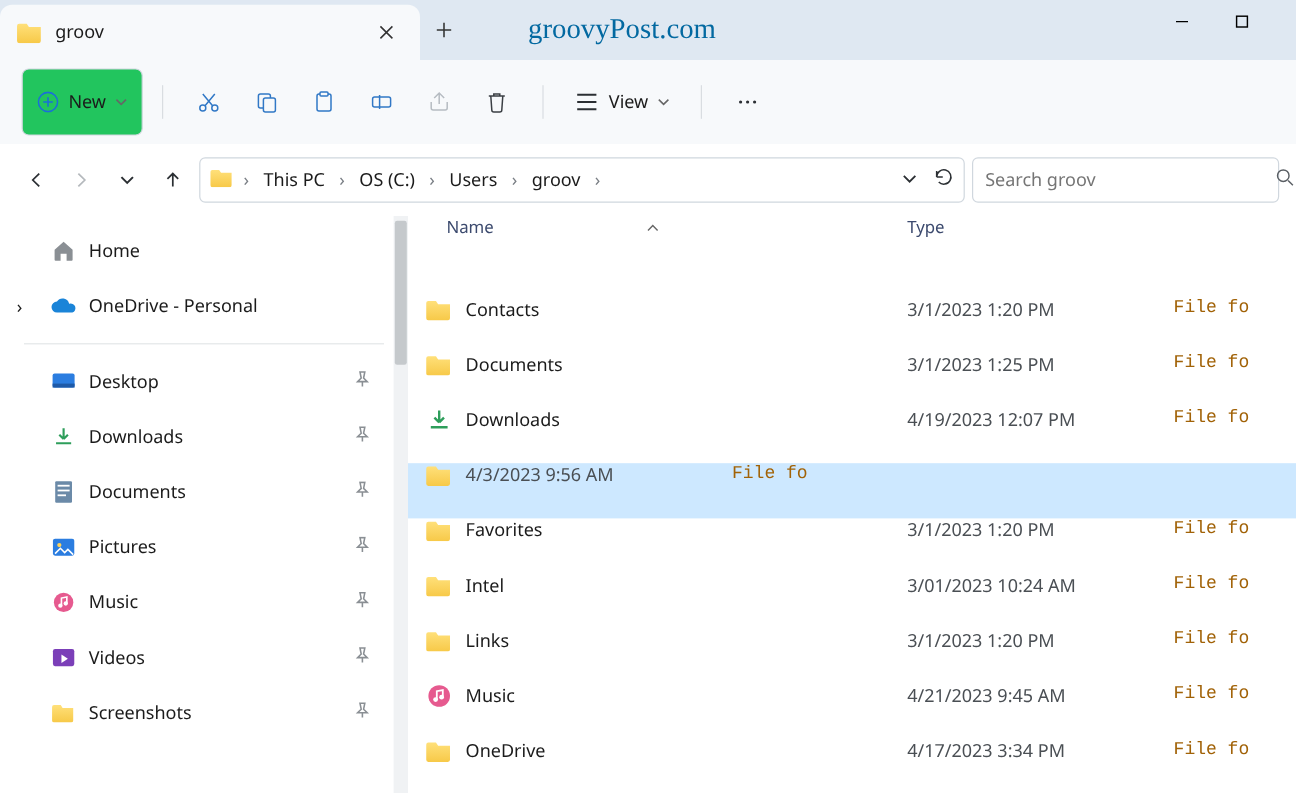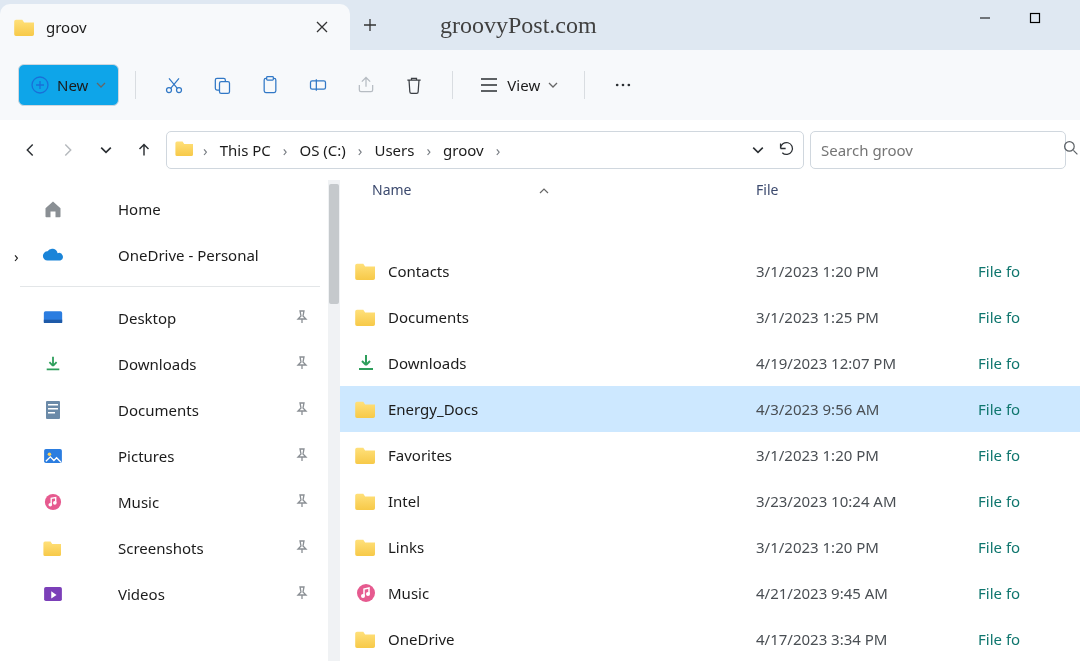--- a/index.html
+++ b/index.html
@@ -5,27 +5,27 @@
   * { box-sizing: border-box; margin: 0; padding: 0; font-family: "Segoe UI", "Segoe UI Variable", system-ui, sans-serif; }
   body { width: 1080px; height: 661px; background: #fff; overflow: hidden; font-size: 15px; color: #1b1b1b; }
 
   
   .titlebar { height: 50px; background: #dfe8f2; display: flex; align-items: stretch; }
   .tab { width: 350px; background: #f7f9fb; border-top-left-radius: 10px; border-top-right-radius: 10px; display: flex; align-items: center; padding: 0 14px; margin-top: 4px; }
   .tab-icon { width: 22px; height: 18px; margin-right: 10px; }
   .tab-title { flex: 1; font-size: 15px; }
   .tab-close { width: 28px; height: 28px; display: flex; align-items: center; justify-content: center; border-radius: 4px; cursor: pointer; }
   .tab-new { width: 40px; display: flex; align-items: center; justify-content: center; cursor: pointer; }
-  .watermark { flex: 1; display: flex; align-items: center; justify-content: flex-start; padding-left: 50px; color: #404040; font-family: Georgia, "Times New Roman", serif; font-size: 24px; }
+  .watermark { flex: 1; display: flex; align-items: center; justify-content: flex-start; padding-left: 50px; color: #0369a1; font-family: Georgia, "Times New Roman", serif; font-size: 24px; }
   .win-controls { display: flex; align-items: flex-start; }
   .win-btn { width: 50px; height: 36px; display: flex; align-items: center; justify-content: center; color: #1b1b1b; cursor: pointer; }
 
   
   .toolbar { height: 70px; background: #f7f9fb; display: flex; align-items: center; padding: 0 18px; gap: 4px; }
-  .new-btn { display: flex; align-items: center; height: 42px; padding: 0 12px; border: 1px solid #d0d7de; border-radius: 6px; background: #0ea5e9; cursor: pointer; gap: 8px; }
+  .new-btn { display: flex; align-items: center; height: 56px; padding: 0 12px; border: 1px solid #d0d7de; border-radius: 6px; background: #22c55e; cursor: pointer; gap: 8px; }
   .new-btn svg.plus { color: #1a6fd8; }
   .vsep { width: 1px; height: 28px; background: #d9dde1; margin: 0 12px; }
   .tool-ico { width: 44px; height: 40px; display: flex; align-items: center; justify-content: center; cursor: pointer; border-radius: 6px; }
   .tool-ico svg { color: #3178c6; }
   .sort-btn, .view-btn { display: flex; align-items: center; gap: 8px; padding: 0 10px; height: 40px; cursor: pointer; border-radius: 6px; }
   .chev { color: #666; }
 
   
   .addr-row { height: 60px; display: flex; align-items: center; padding: 0 14px; gap: 6px; background: #fff; }
   .nav-ico { width: 32px; height: 32px; display: flex; align-items: center; justify-content: center; cursor: pointer; border-radius: 4px; }
@@ -39,37 +39,37 @@
 
   
   .main { display: flex; height: calc(661px - 50px - 70px - 60px); }
   .sidebar { width: 340px; position: relative; padding-top: 6px; }
   .sidebar-scroll-track { position: absolute; right: 0; top: 0; bottom: 0; width: 12px; background: #f0f2f4; }
   .sidebar-scroll-thumb { position: absolute; right: 1px; top: 4px; width: 10px; height: 120px; background: #c5c9cc; border-radius: 2px; }
   .side-item { display: flex; align-items: center; height: 46px; padding: 0 16px 0 42px; cursor: pointer; }
   .side-item.root { padding-left: 42px; }
   .side-item-wrap { position: relative; }
   .side-icon { width: 22px; height: 22px; margin-right: 10px; display: flex; align-items: center; justify-content: center; }
-  .side-label { flex: 1; margin-left: 44px; }
+  .side-label { flex: 1; }
   .pin { color: #8a8f94; margin-right: 16px; }
   .side-divider { height: 1px; background: #e3e6e8; margin: 8px 20px 8px 20px; }
 
   
   .files { flex: 1; display: flex; flex-direction: column; gap: 48px; }
   .col-headers { display: flex; height: 36px; align-items: center; color: #3c4a6e; font-size: 14px; border-bottom: 1px solid transparent; }
   .col-name { width: 416px; padding-left: 32px; display: flex; align-items: center; gap: 8px; }
   .col-date { width: 222px; }
   .col-type { flex: 1; }
   .sort-ind { margin-left: 120px; color: #666; }
-  .row { display: flex; height: 46px; align-items: center; }
+  .row { display: flex; height: 46px; }
   .row.selected { background: #cde8ff; }
   .row-icon { width: 24px; height: 20px; margin: 0 10px 0 14px; display: flex; align-items: center; justify-content: center;}
   .row-name { width: 368px; }
   .row-date { width: 222px; color: #4a4f54; }
-  .row-type { flex: 1; color: #0f766e; }
+  .row-type { flex: 1; color: #a16207; font-family: Liberation Mono, monospace; }
 
   .folder-svg { fill: url(#folderGrad); }
 </style>
 </head>
 <body>
 
 <svg width="0" height="0" style="position:absolute">
   <defs>
     <linearGradient id="folderGrad" x1="0" y1="0" x2="0" y2="1">
       <stop offset="0%" stop-color="#ffe07a"></stop>
@@ -330,57 +330,57 @@
               <circle cx="12" cy="11" r="2" fill="#fff"></circle>
             </svg>
           </span>
           <span class="side-label">Music</span>
           <span class="pin"><svg width="12" height="14" viewBox="0 0 12 14">
               <path d="M4 1h4l-1 5 3 3H2l3-3L4 1zM6 9v4" stroke="#8a8f94" stroke-width="1.3" fill="none"></path>
             </svg></span>
         </div>
         <div class="side-item">
           <span class="side-icon">
-            <svg viewBox="0 0 24 20" width="20" height="16">
-              <path class="folder-svg" d="M2 2h7l2 3h11v13a2 2 0 0 1-2 2H2a2 2 0 0 1-2-2V4a2 2 0 0 1 2-2z"></path>
-            </svg>
-          </span>
-          <span class="side-label">Screenshots</span>
-          <span class="pin"><svg width="12" height="14" viewBox="0 0 12 14">
-              <path d="M4 1h4l-1 5 3 3H2l3-3L4 1zM6 9v4" stroke="#8a8f94" stroke-width="1.3" fill="none"></path>
-            </svg></span>
-        </div>
-        <div class="side-item">
-          <span class="side-icon">
             <svg width="20" height="16" viewBox="0 0 22 18">
               <rect x="1" y="1" width="20" height="16" rx="2" fill="#7b3fb8"></rect>
               <path d="M9 6l6 4-6 4V6z" fill="#fff"></path>
             </svg>
           </span>
           <span class="side-label">Videos</span>
+          <span class="pin"><svg width="12" height="14" viewBox="0 0 12 14">
+              <path d="M4 1h4l-1 5 3 3H2l3-3L4 1zM6 9v4" stroke="#8a8f94" stroke-width="1.3" fill="none"></path>
+            </svg></span>
+        </div>
+        <div class="side-item">
+          <span class="side-icon">
+            <svg viewBox="0 0 24 20" width="20" height="16">
+              <path class="folder-svg" d="M2 2h7l2 3h11v13a2 2 0 0 1-2 2H2a2 2 0 0 1-2-2V4a2 2 0 0 1 2-2z"></path>
+            </svg>
+          </span>
+          <span class="side-label">Screenshots</span>
           <span class="pin"><svg width="12" height="14" viewBox="0 0 12 14">
               <path d="M4 1h4l-1 5 3 3H2l3-3L4 1zM6 9v4" stroke="#8a8f94" stroke-width="1.3" fill="none"></path>
             </svg></span>
         </div>
       </div>
 
     <div class="sidebar-scroll-track">
       <div class="sidebar-scroll-thumb"></div>
     </div>
   </div>
 
   <div class="files">
     <div class="col-headers">
       <div class="col-name">
         <span>Name</span>
         <span class="sort-ind"><svg width="10" height="8" viewBox="0 0 10 8">
               <path d="M1 6l4-4 4 4" stroke="#666" stroke-width="1.2" fill="none"></path>
             </svg></span>
       </div>
-      <div class="col-type"><span>File</span></div>
+      <div class="col-type"><span>Type</span></div>
     </div>
     <div id="rows">
         <div class="row">
           <span class="row-icon">
             <svg viewBox="0 0 24 20" width="22" height="18">
               <path class="folder-svg" d="M2 2h7l2 3h11v13a2 2 0 0 1-2 2H2a2 2 0 0 1-2-2V4a2 2 0 0 1 2-2z"></path>
             </svg>
           </span>
           <span class="row-name">Contacts</span>
           <span class="row-date">3/1/2023 1:20 PM</span>
@@ -405,42 +405,41 @@
           <span class="row-name">Downloads</span>
           <span class="row-date">4/19/2023 12:07 PM</span>
           <span class="row-type">File fo</span>
         </div>
         <div class="row selected">
           <span class="row-icon">
             <svg viewBox="0 0 24 20" width="22" height="18">
               <path class="folder-svg" d="M2 2h7l2 3h11v13a2 2 0 0 1-2 2H2a2 2 0 0 1-2-2V4a2 2 0 0 1 2-2z"></path>
             </svg>
           </span>
-          <span class="row-name">Energy_Docs</span>
           <span class="row-date">4/3/2023 9:56 AM</span>
           <span class="row-type">File fo</span>
         </div>
         <div class="row">
           <span class="row-icon">
             <svg viewBox="0 0 24 20" width="22" height="18">
               <path class="folder-svg" d="M2 2h7l2 3h11v13a2 2 0 0 1-2 2H2a2 2 0 0 1-2-2V4a2 2 0 0 1 2-2z"></path>
             </svg>
           </span>
           <span class="row-name">Favorites</span>
           <span class="row-date">3/1/2023 1:20 PM</span>
           <span class="row-type">File fo</span>
         </div>
         <div class="row">
           <span class="row-icon">
             <svg viewBox="0 0 24 20" width="22" height="18">
               <path class="folder-svg" d="M2 2h7l2 3h11v13a2 2 0 0 1-2 2H2a2 2 0 0 1-2-2V4a2 2 0 0 1 2-2z"></path>
             </svg>
           </span>
           <span class="row-name">Intel</span>
-          <span class="row-date">3/23/2023 10:24 AM</span>
+          <span class="row-date">3/01/2023 10:24 AM</span>
           <span class="row-type">File fo</span>
         </div>
         <div class="row">
           <span class="row-icon">
             <svg viewBox="0 0 24 20" width="22" height="18">
               <path class="folder-svg" d="M2 2h7l2 3h11v13a2 2 0 0 1-2 2H2a2 2 0 0 1-2-2V4a2 2 0 0 1 2-2z"></path>
             </svg>
           </span>
           <span class="row-name">Links</span>
           <span class="row-date">3/1/2023 1:20 PM</span>

